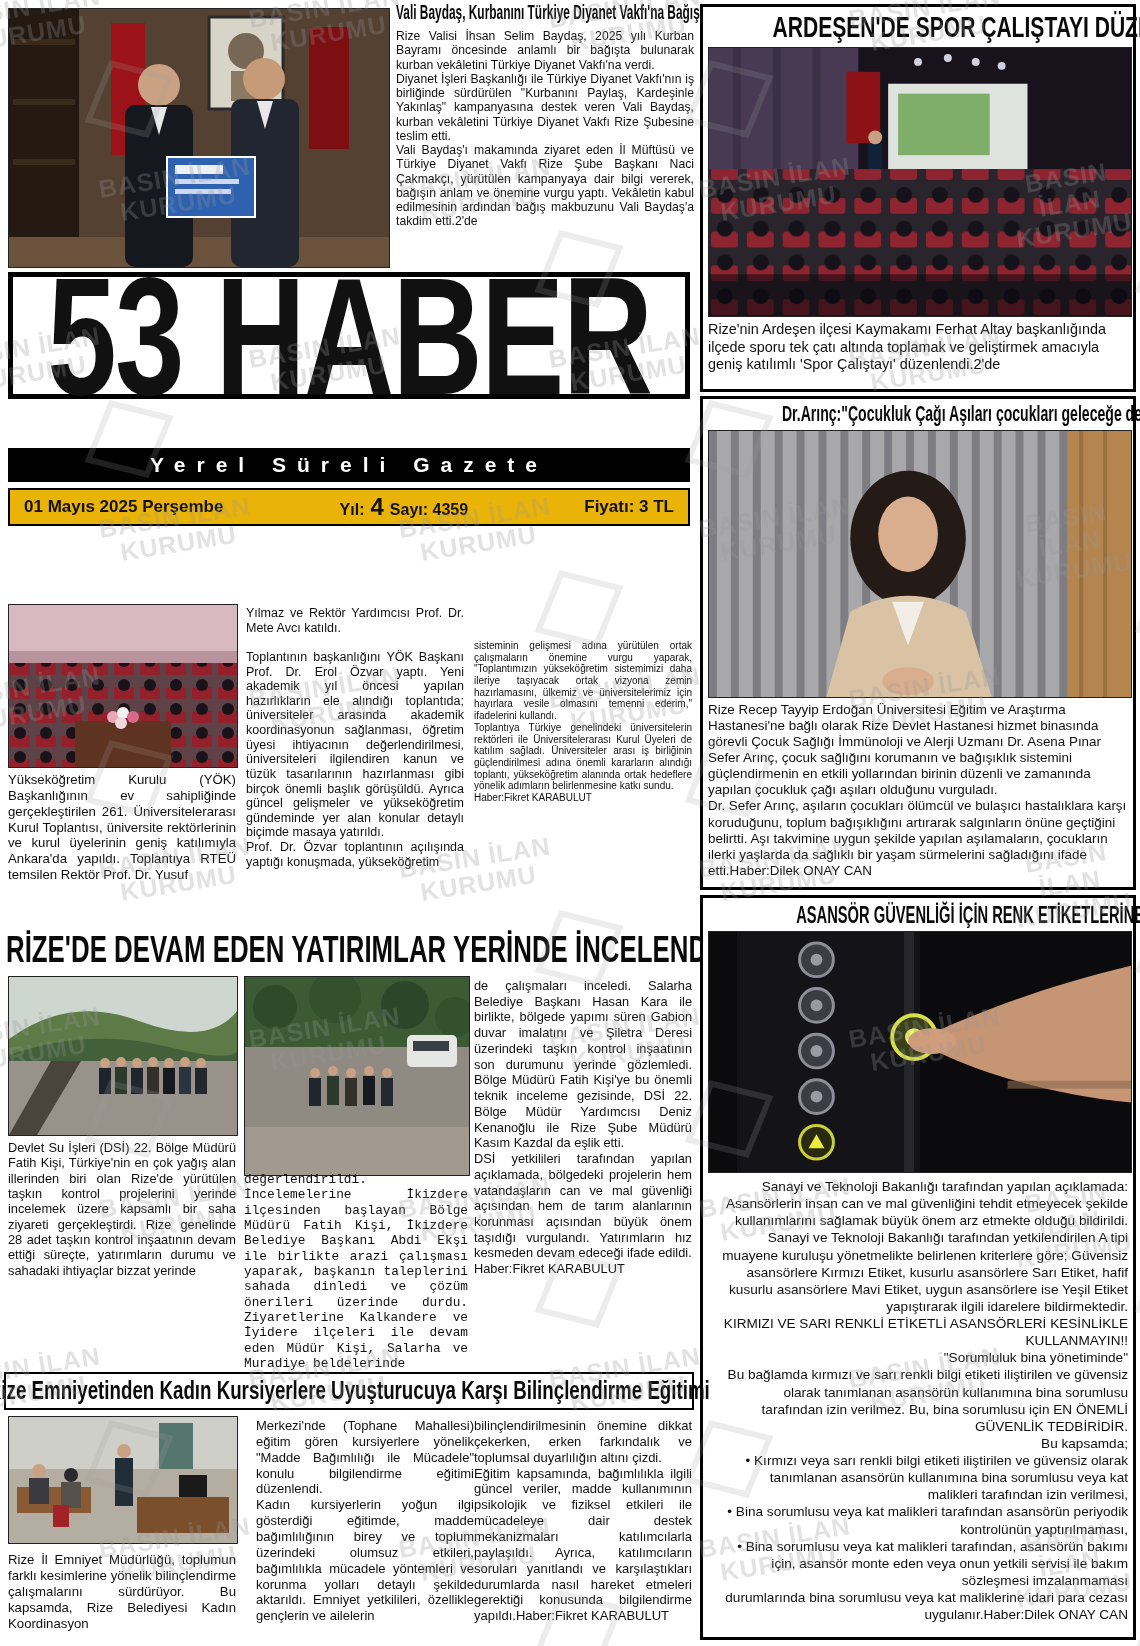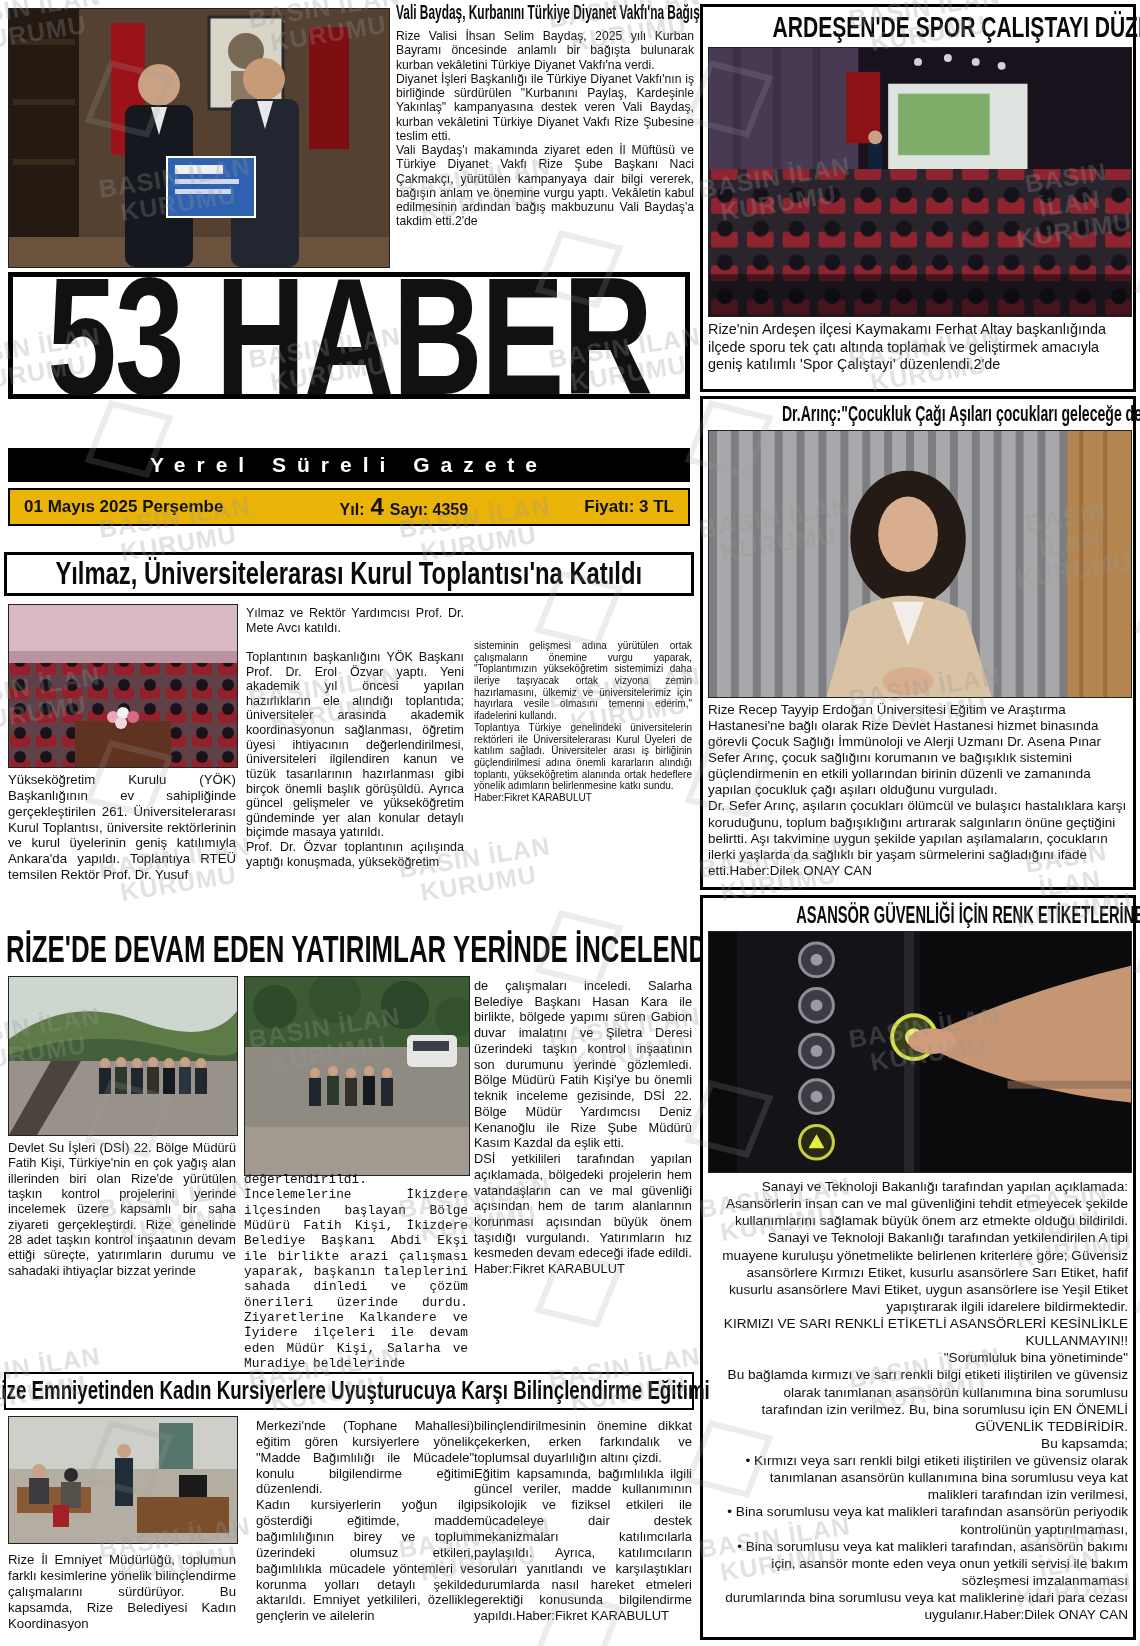--- a/index.html
+++ b/index.html
@@ -105,23 +105,20 @@
   <div class="abs info-row" style="left:8px;top:488px;width:682px;height:38px;">
     <span style="font-size:17px;font-weight:bold;">01 Mayıs 2025 Perşembe</span>
     <span style="display:flex;align-items:baseline;gap:6px;">
       <span style="font-size:16px;font-weight:bold;">Yıl:</span>
       <span style="font-size:24px;font-weight:bold;">4</span>
       <span style="font-size:16px;font-weight:bold;">Sayı: 4359</span>
     </span>
     <span style="font-size:17px;font-weight:bold;">Fiyatı: 3 TL</span>
   </div>
 
-  <div class="abs frame center" style="left:4px;top:552px;width:690px;height:44px;display:flex;align-items:center;justify-content:center;">
-    <span class="h-cond" style="font-size:29px;transform:scale(.82,1.05);transform-origin:center center;">Yılmaz, Üniversitelerarası Kurul Toplantısı'na Katıldı</span>
-  </div>
   <div class="abs photo" style="left:8px;top:604px;width:228px;height:162px;">
     <svg viewBox="0 0 228 162" preserveAspectRatio="none">
       <defs>
         <pattern id="aud2" width="26" height="24" patternUnits="userSpaceOnUse">
           <rect width="26" height="24" fill="#5e4248"></rect>
           <rect x="1" y="10" width="20" height="12" rx="2" fill="#93202a"></rect>
           <circle cx="11" cy="8" r="6" fill="#191218"></circle>
         </pattern>
       </defs>
       <rect width="228" height="162" fill="#d9b9c1"></rect>

